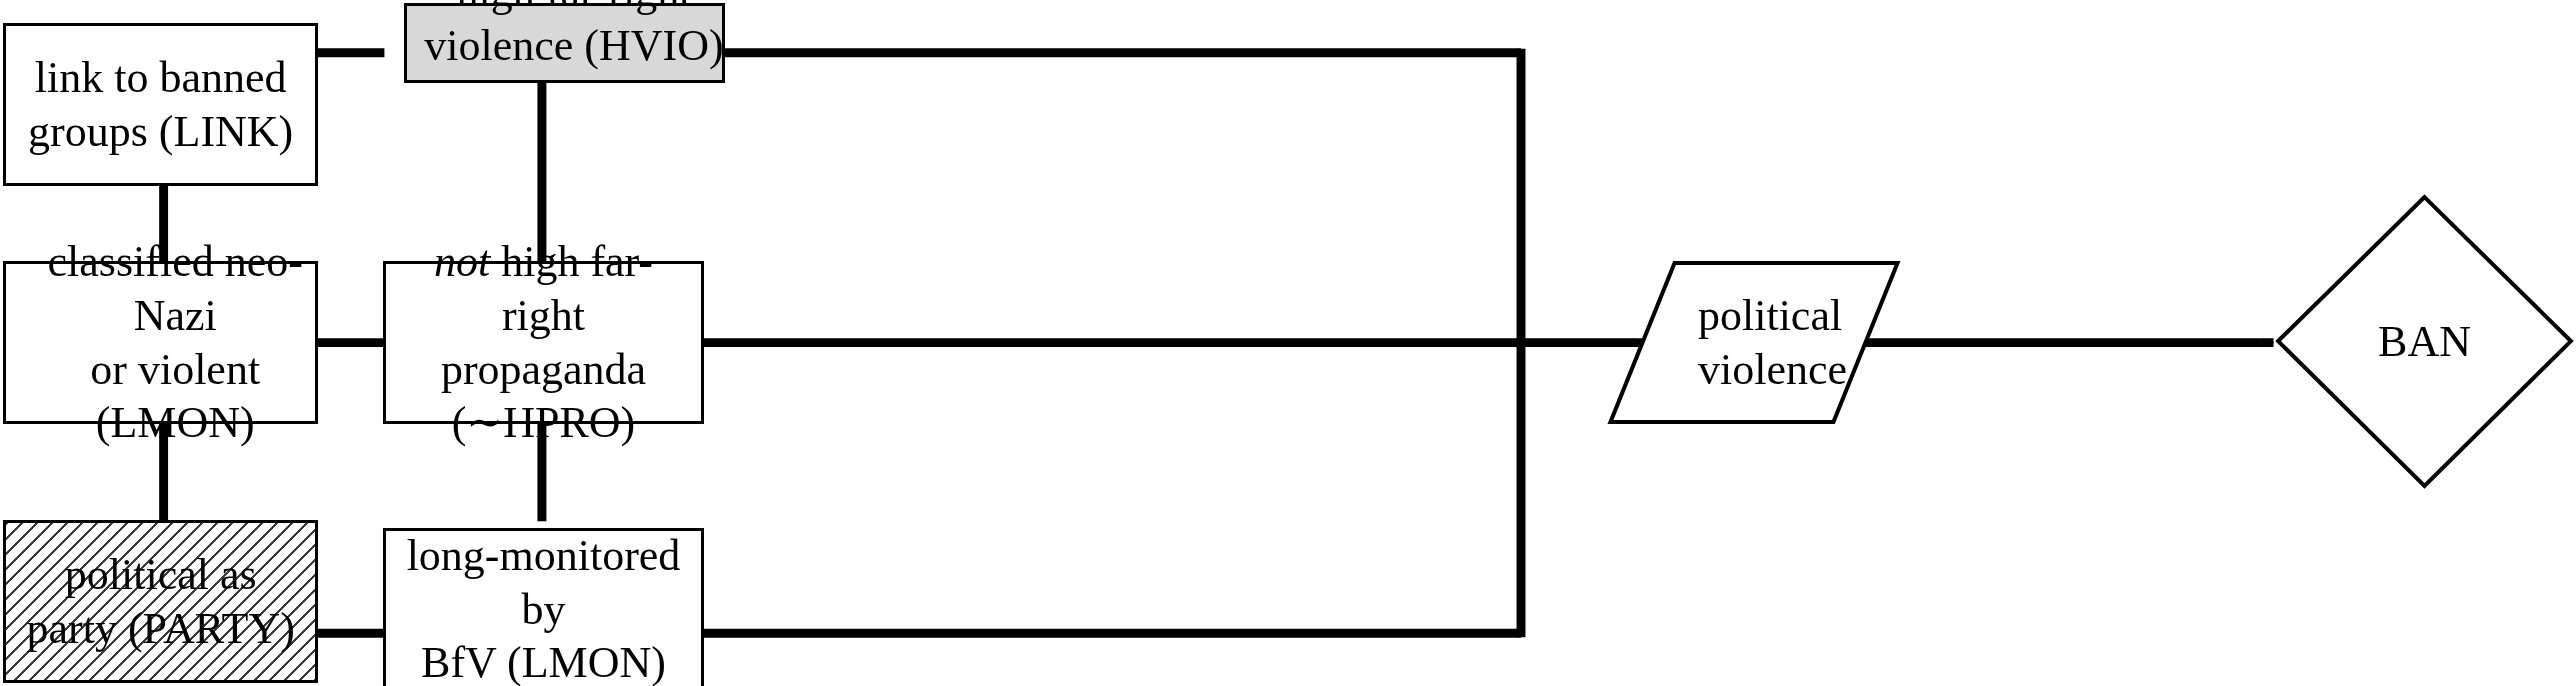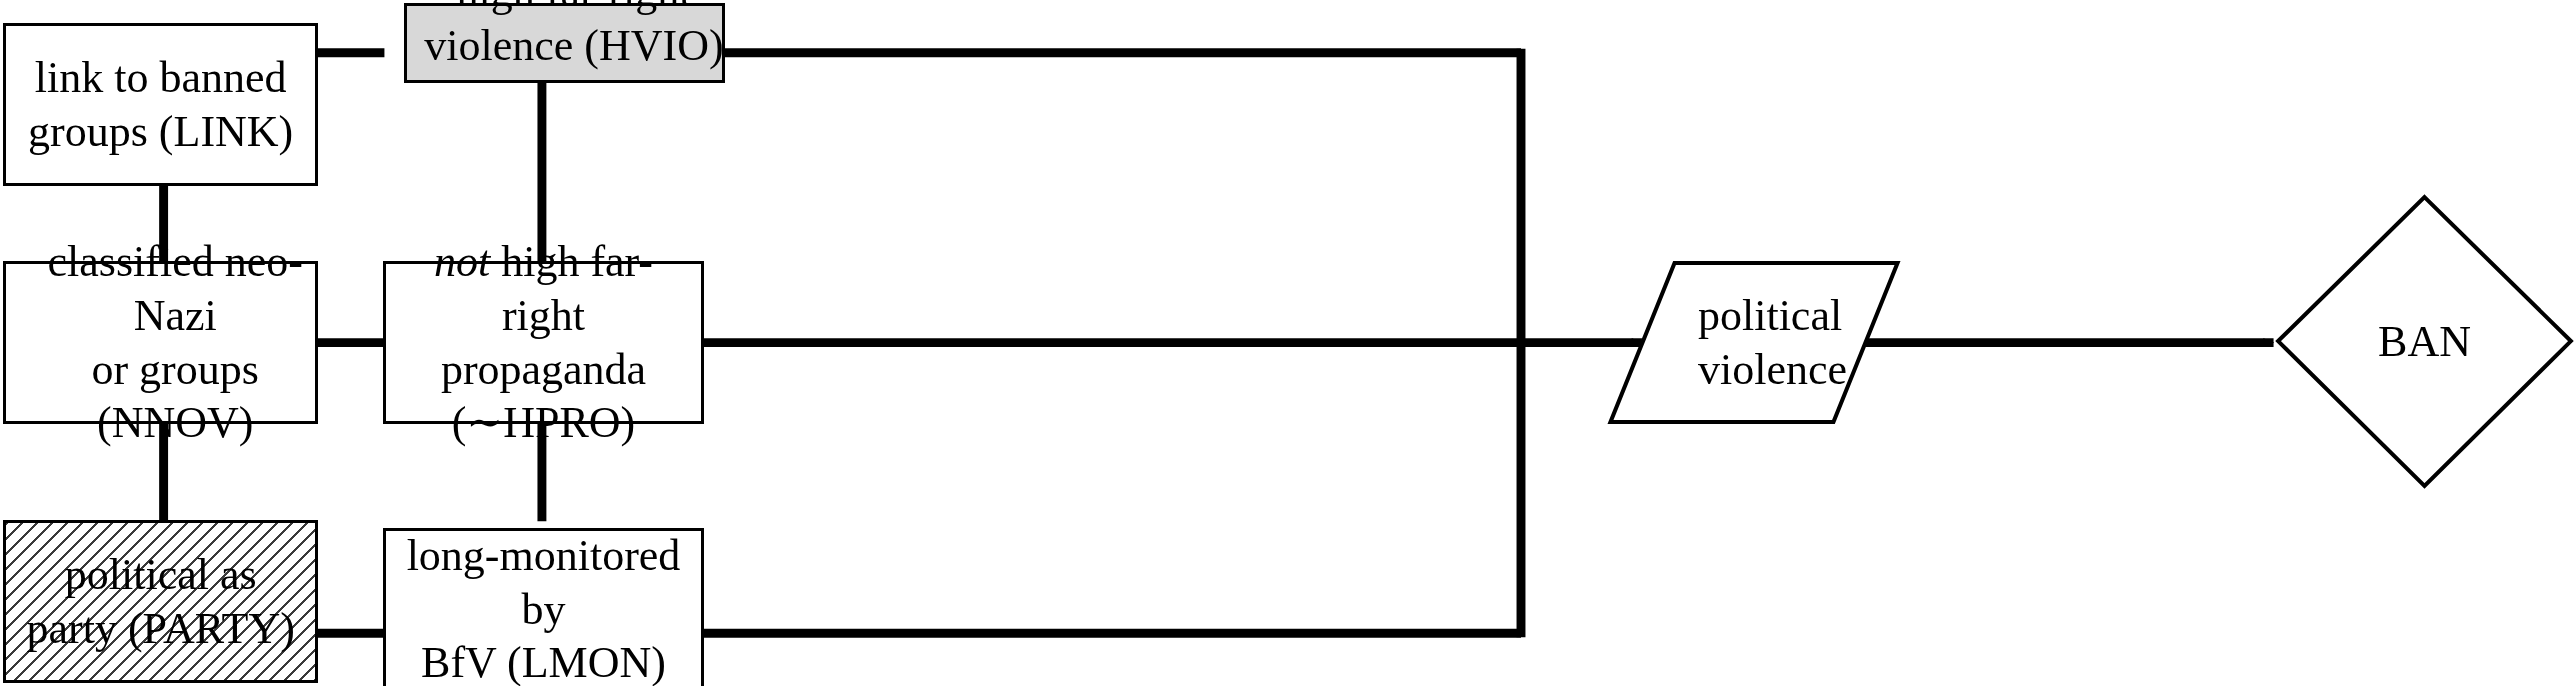--- a/index.html
+++ b/index.html
@@ -66,21 +66,21 @@
   <div class="node boxnode shaded" style="left:404px;top:3.2px;width:321px;height:80px;min-height:80px;">
     <div class="lbl" style="position:absolute;left:0;top:-41px;width:321px;">
       <span>high far-right</span><br>
       <span>violence (HVIO)</span>
     </div>
   </div>
 
   <div class="node boxnode" style="left:3.2px;top:261px;width:315px;height:163px;padding-left:29px;">
     <div class="lbl">
       <span>classified neo-Nazi</span><br>
-      <span>or groups (NNOV)</span>
+      <span>or violent (LMON)</span>
     </div>
   </div>
 
   <div class="node boxnode" style="left:383px;top:261px;width:321px;height:163px;">
     <div class="lbl">
       <span class="ital">not</span><span> high far-right</span><br>
       <span>propaganda (∼HPRO)</span>
     </div>
   </div>
 

